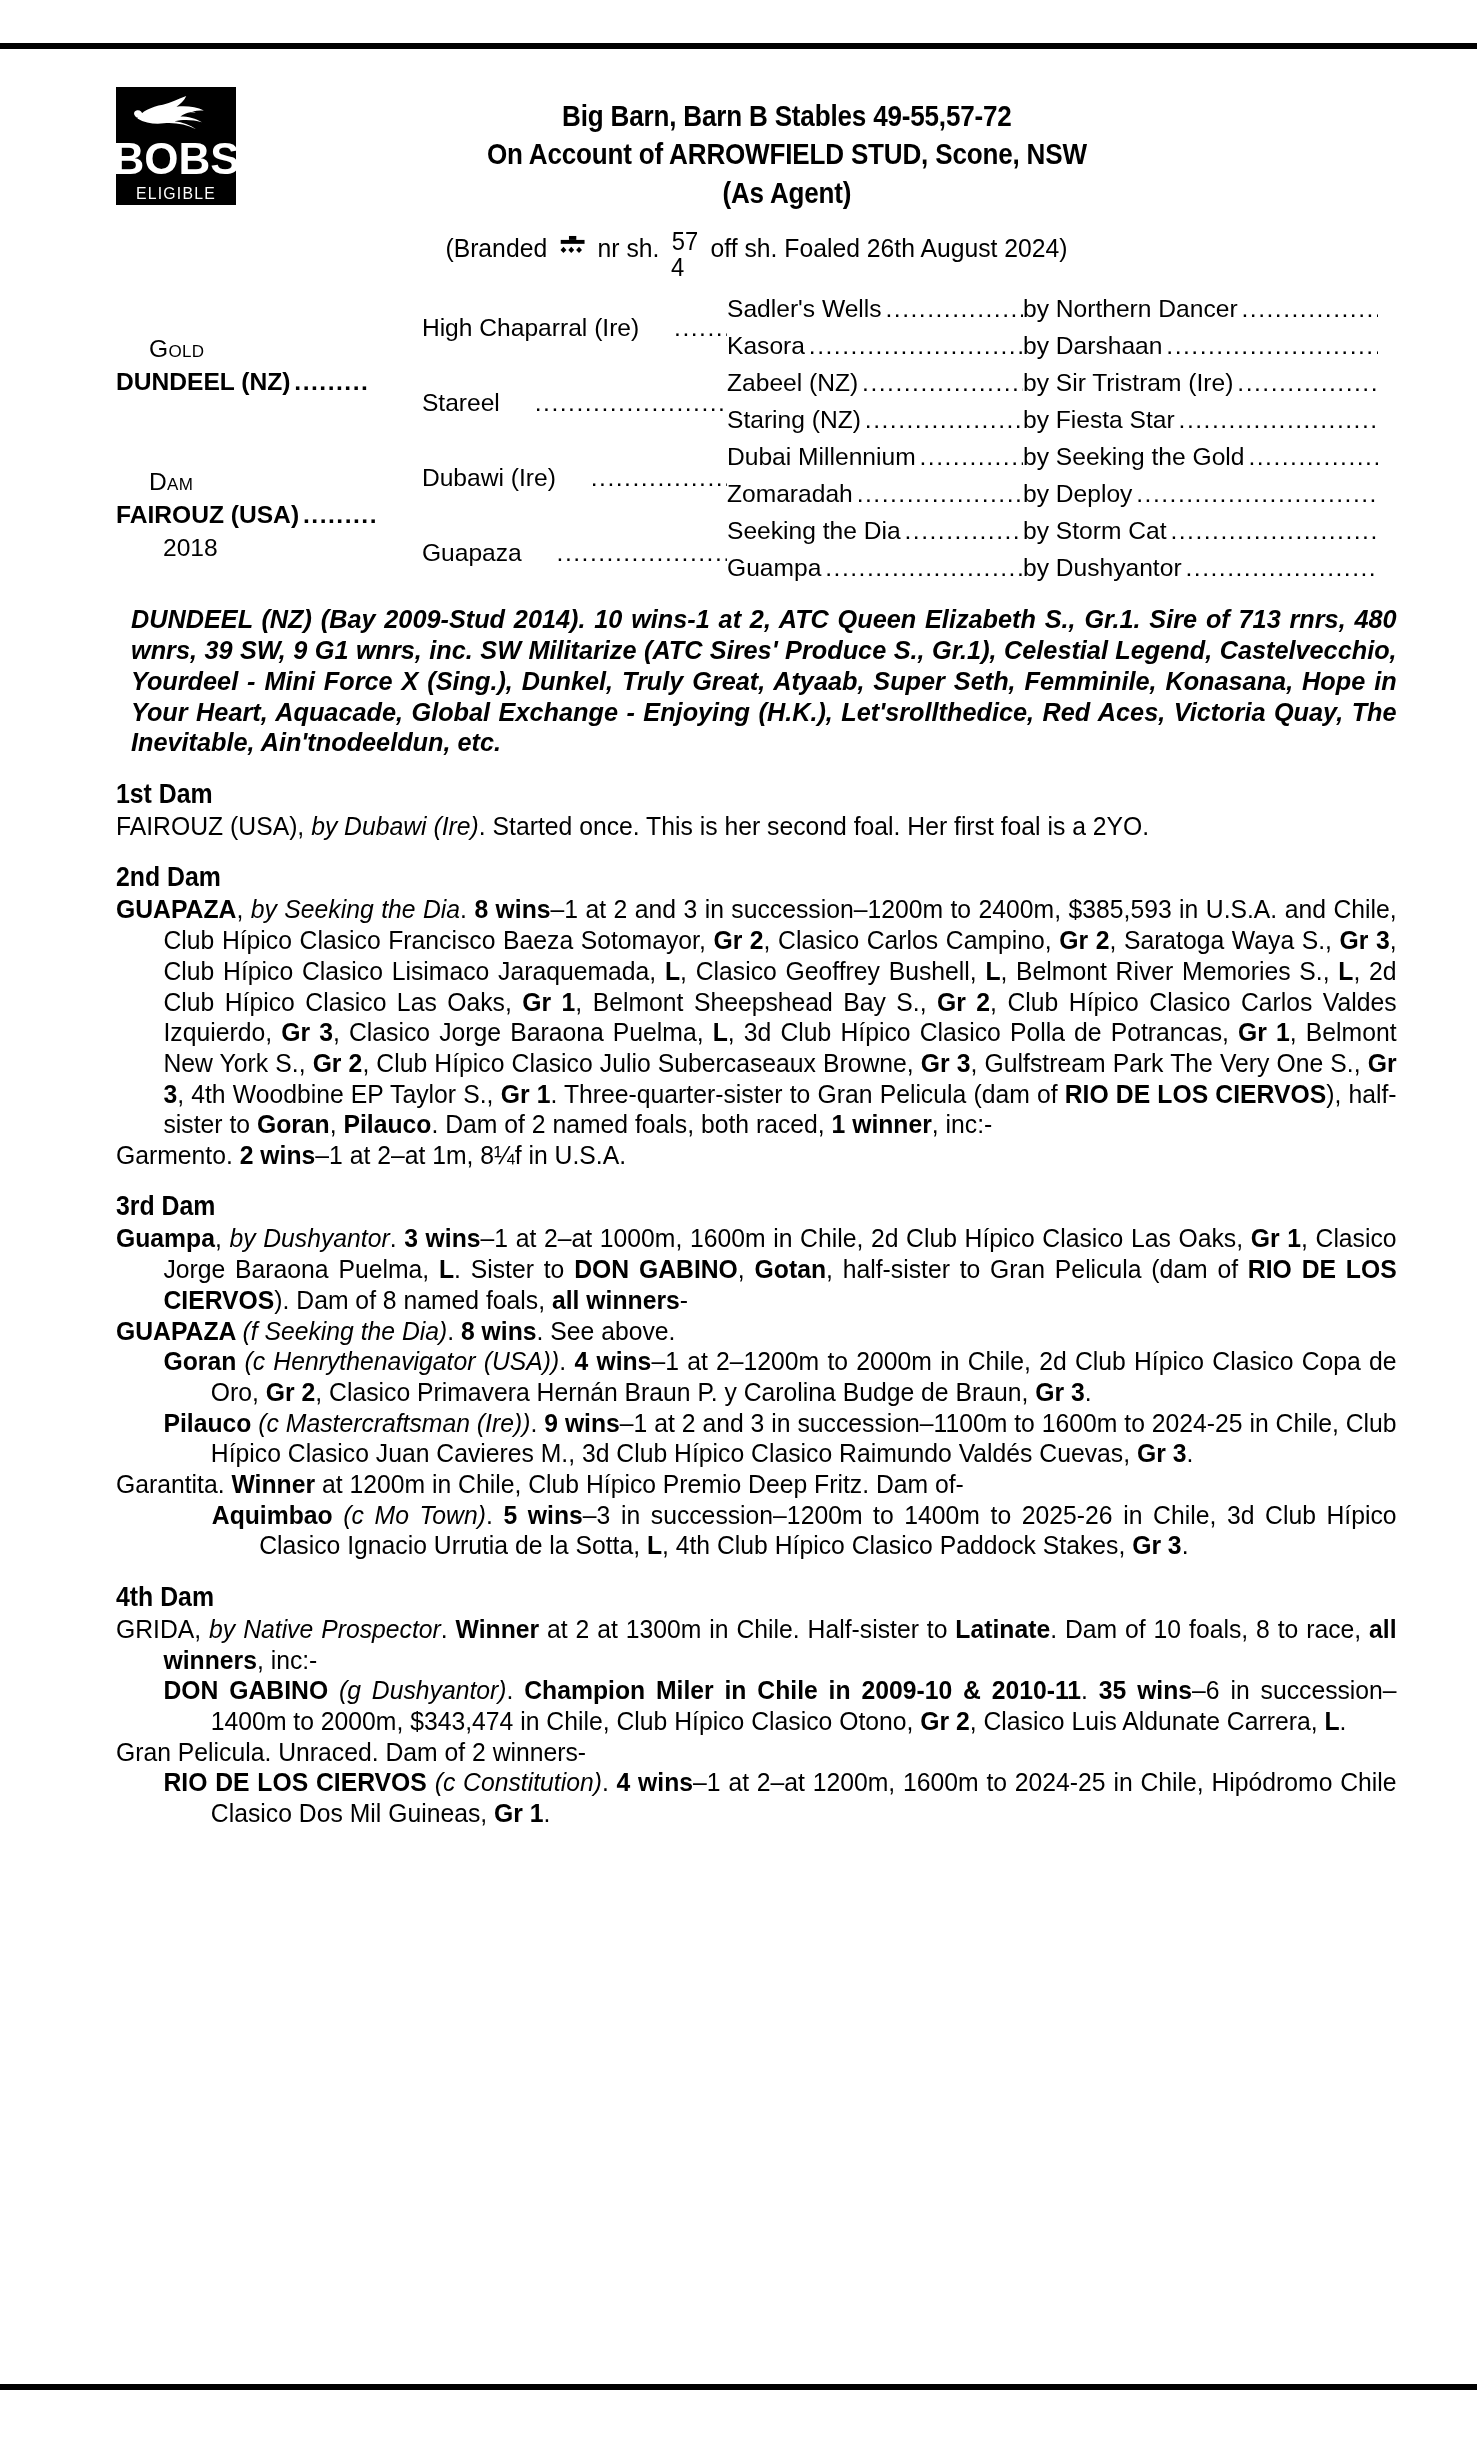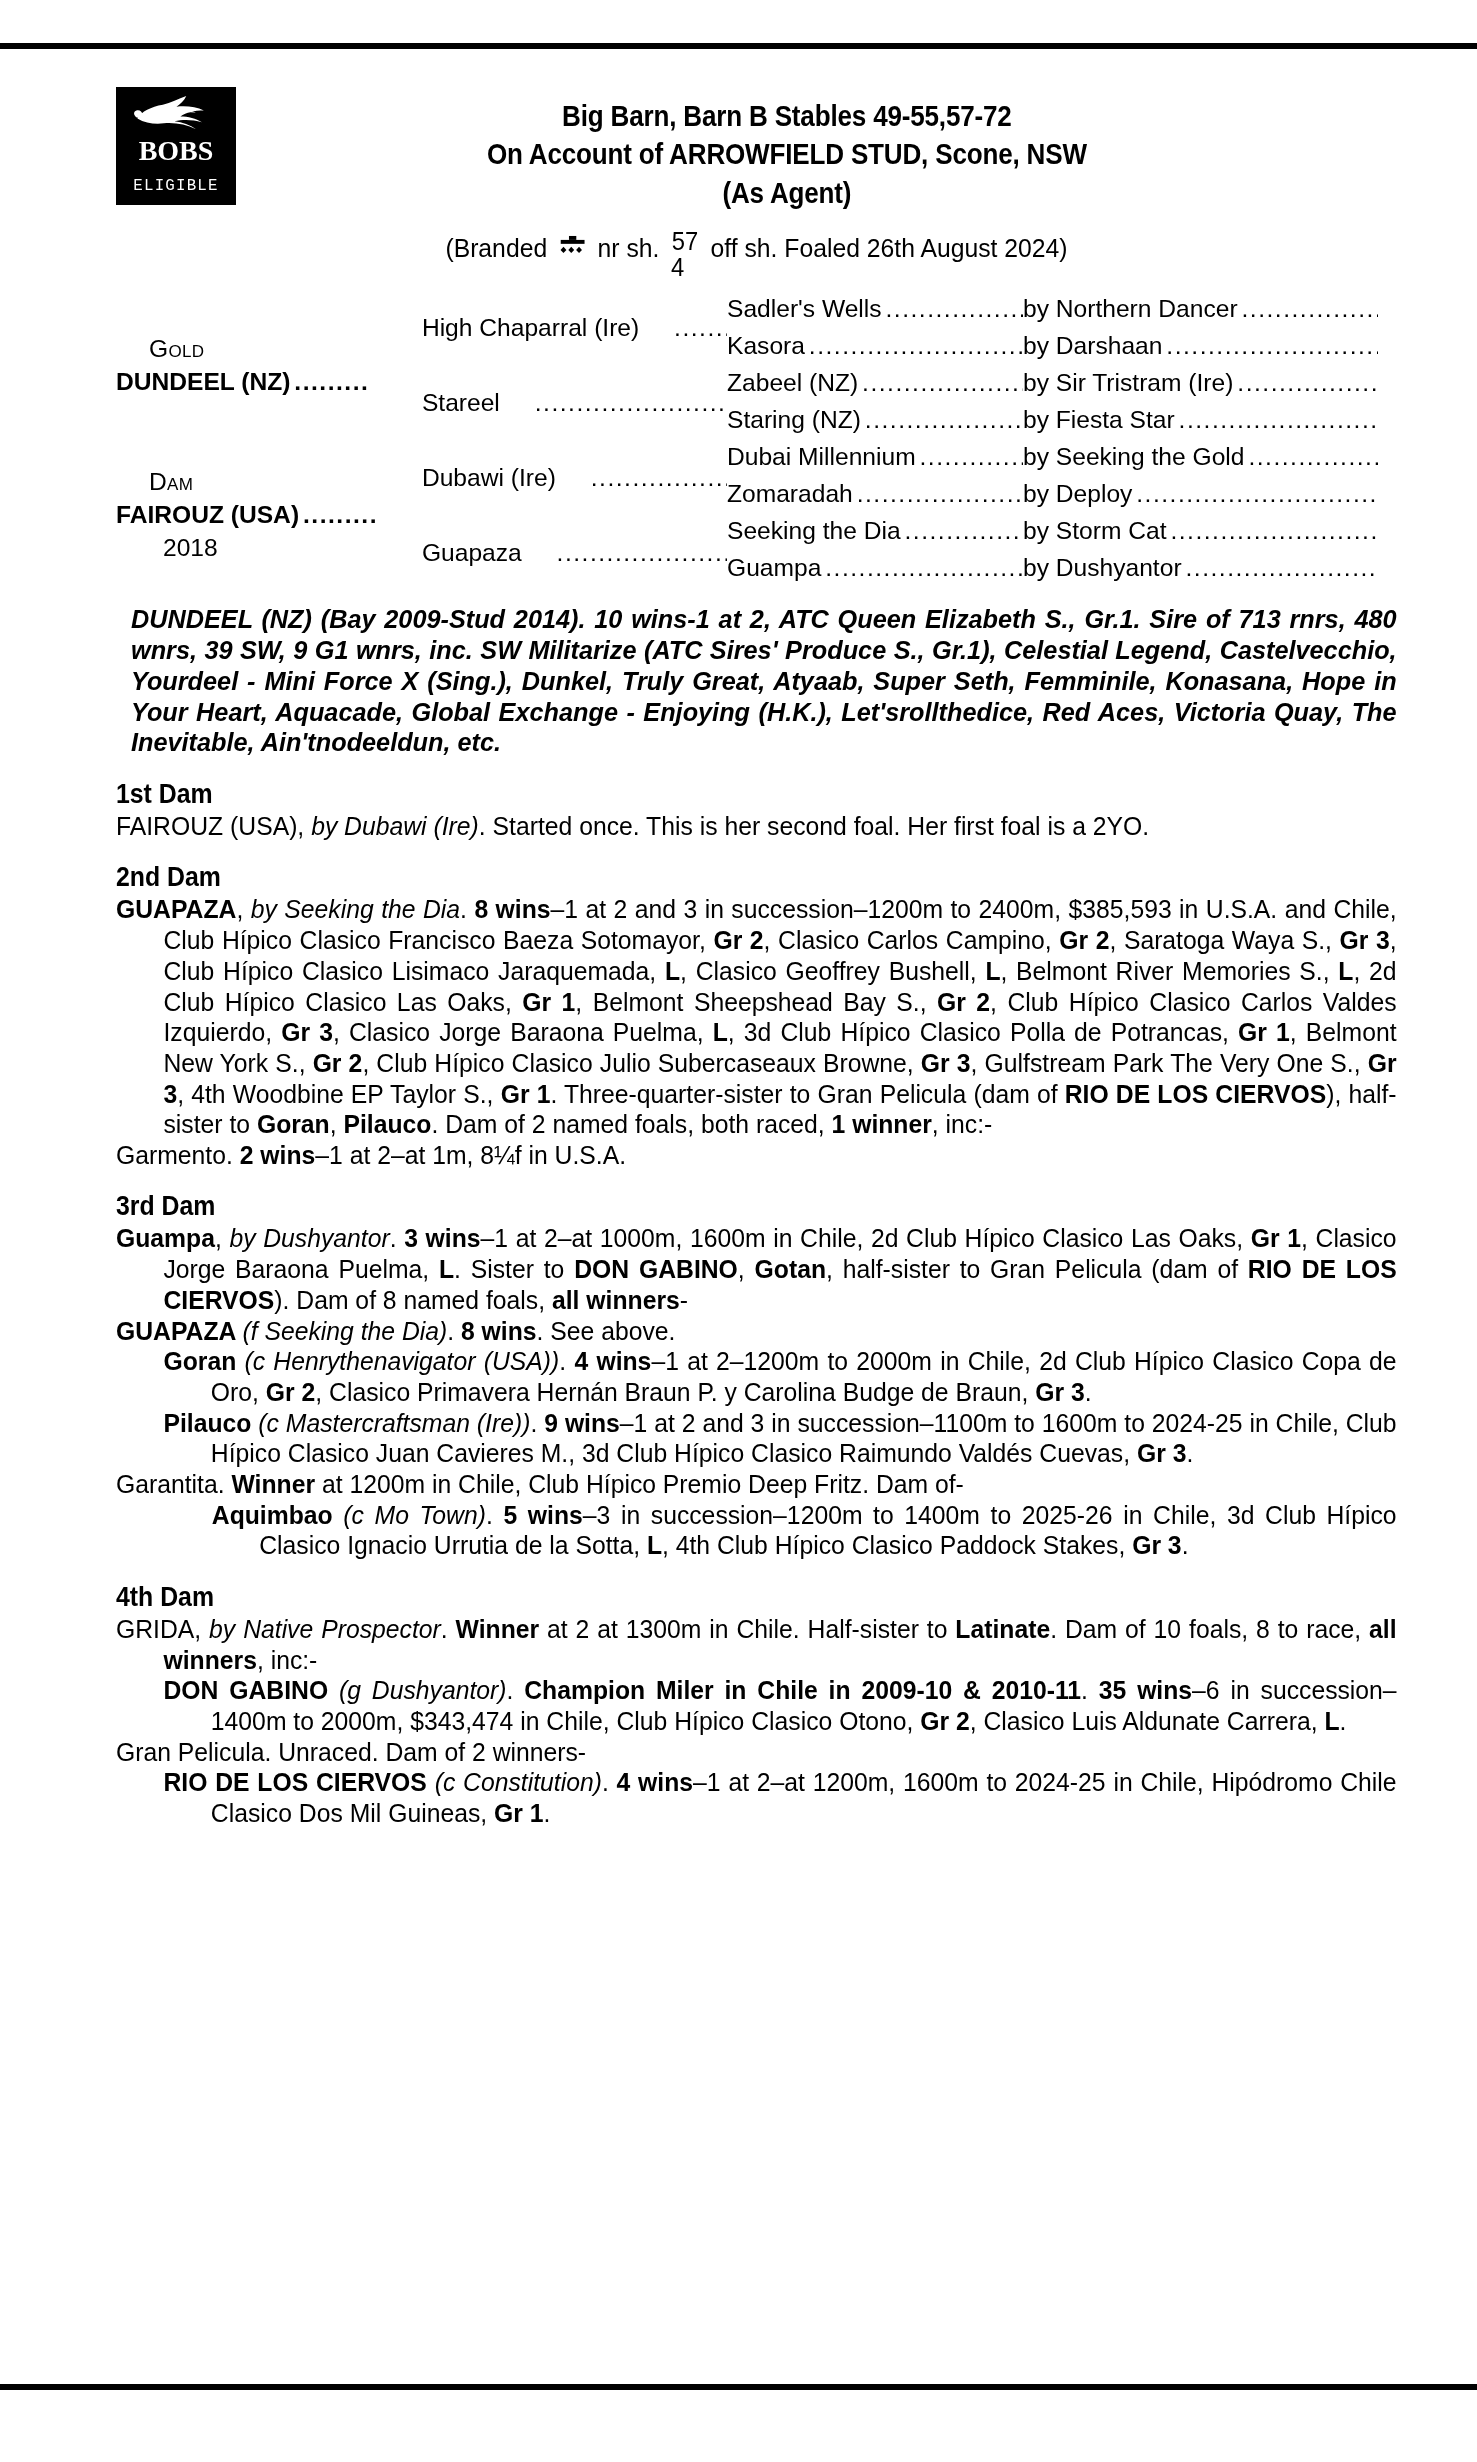--- a/index.html
+++ b/index.html
@@ -36,34 +36,34 @@
     position: absolute; left: 0; top: 17.7px;
     width: 120px; height: 118px;
     background: #000;
     color: #fff;
     display: flex; flex-direction: column;
     align-items: center; justify-content: flex-start;
     padding-top: 5.9px;
   }
   .bobs-logo .horse-svg { display:block; }
   .bobs-logo .bobs-word {
-    font-family: Liberation Serif, serif;
-    font-weight: 700;
-    font-size: 28px;
+    font-family: Liberation Sans, sans-serif;
+    font-weight: 700;
+    font-size: 44px;
     letter-spacing: 0px;
     line-height: 1;
     margin-top: 1px;
   }
   .bobs-logo .bobs-sub {
-    font-family: Liberation Mono, monospace;
+    font-family: Liberation Sans, sans-serif;
     font-weight: 400;
     font-size: 15.8px;
     letter-spacing: 1.2px;
     line-height: 1;
-    margin-top: 14px;
+    margin-top: 5px;
   }
 
   .vendor-lines {
     text-align: center;
     padding-left: 69px;
     padding-top: 27.6px;
     font-weight: 700;
     font-size: 29.6px;
     line-height: 1.30;
     transform: scaleX(0.88);

